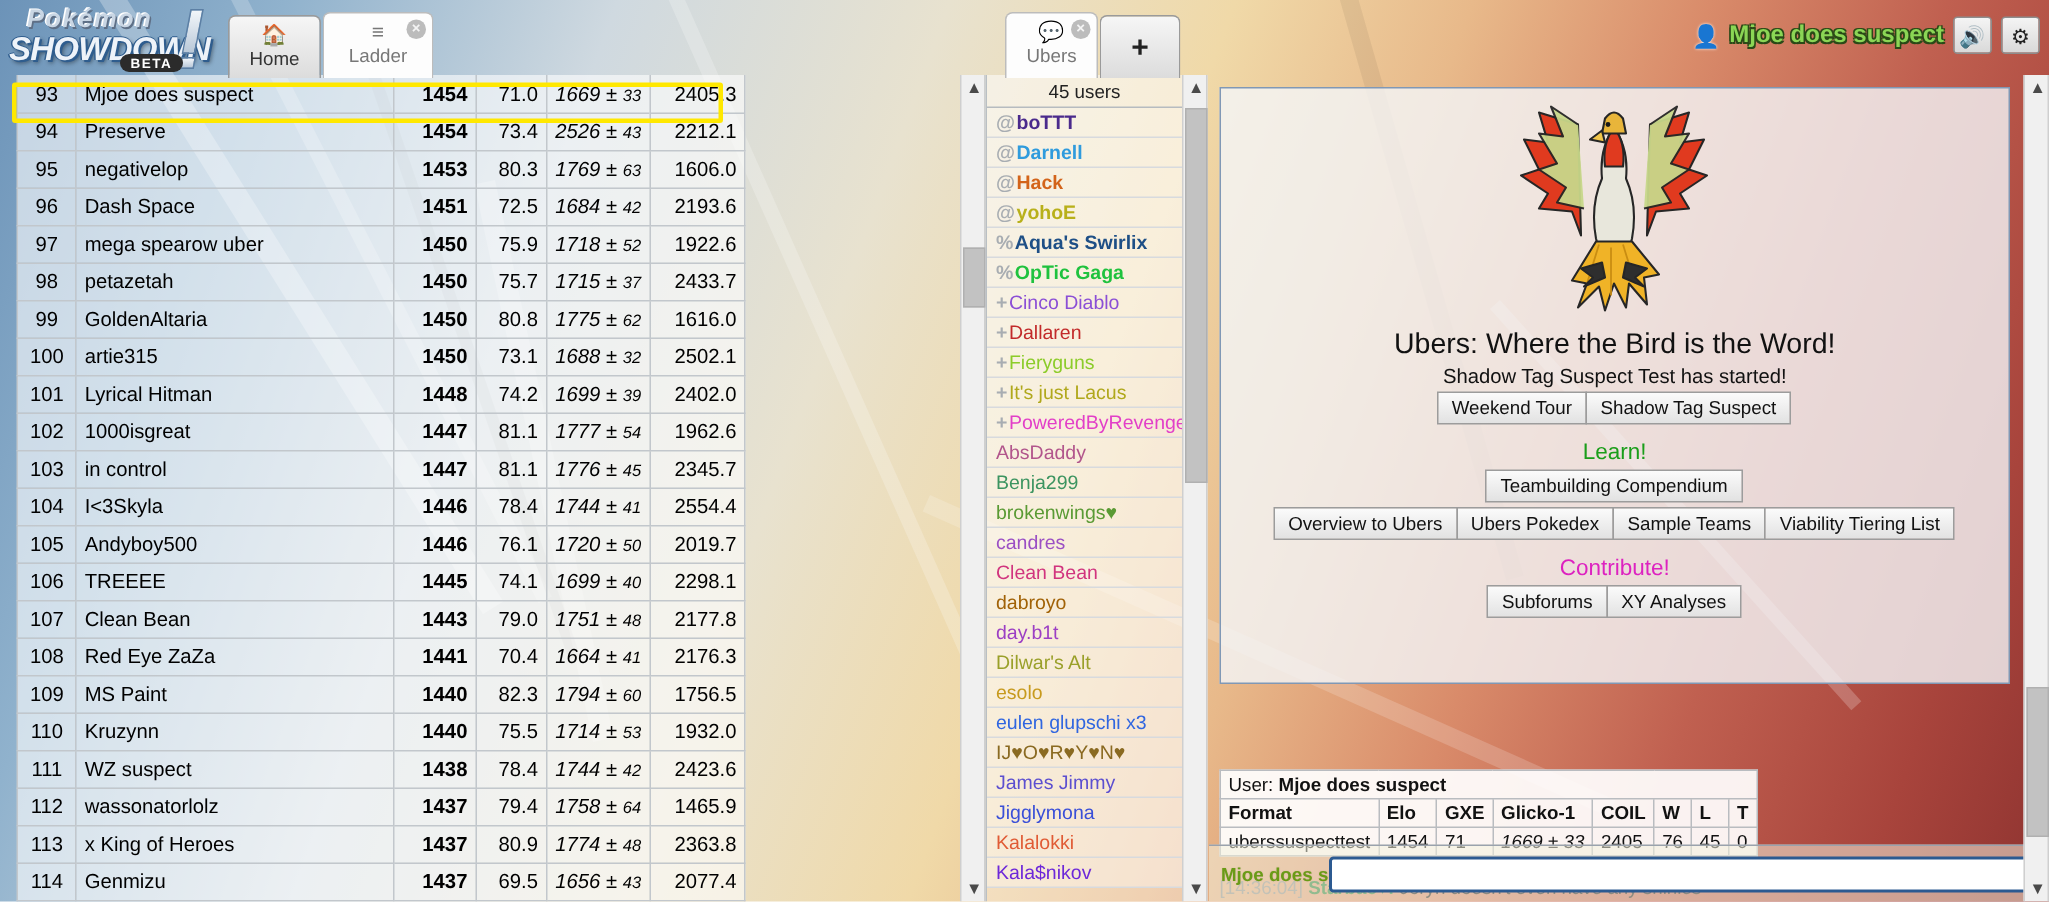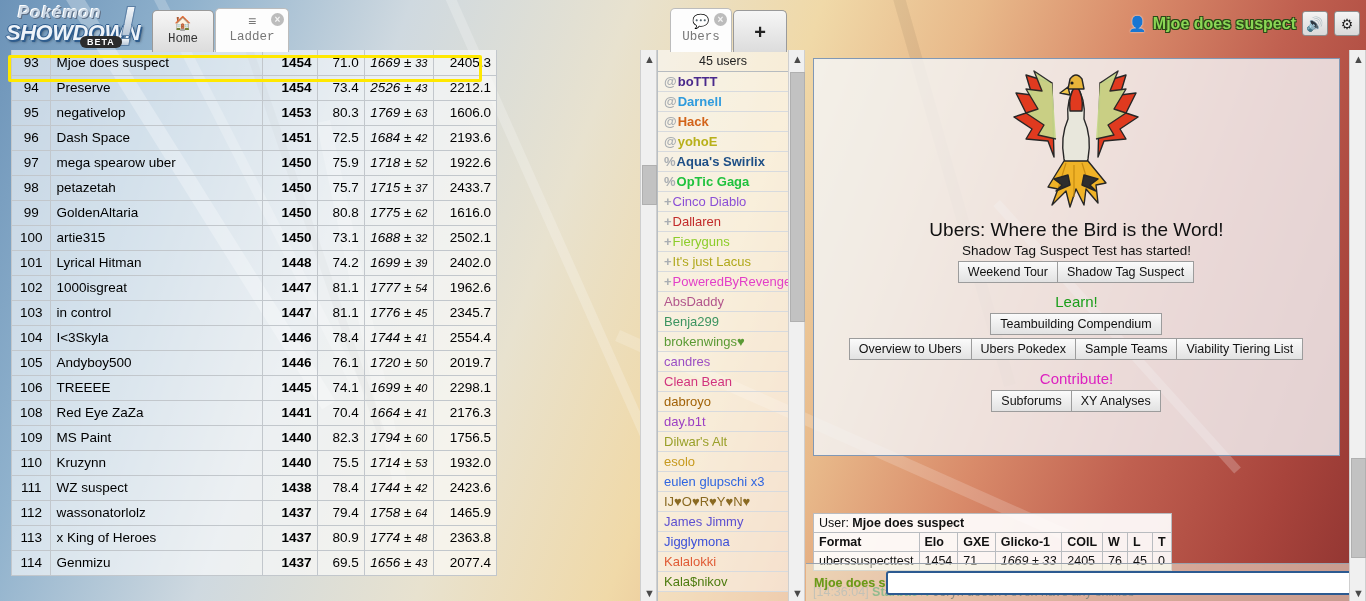--- a/index.html
+++ b/index.html
@@ -75,21 +75,21 @@
     color:#333; font-size:12px;
     cursor:pointer;
   }
   .tab.active {
     background:#fdfdfd;
     color:#777;
     border-color:#bcbcbc;
     height:44px;
   }
   .tab .ticon { display:block; height:18px; line-height:18px; font-size:14px; }
-  .tab .tlabel { display:block; font-size:12.5px; line-height:14px;font-family:Liberation Mono, monospace; }
+  .tab .tlabel { display:block; font-size:12.5px; line-height:14px; }
   .tab .tclose {
     position:absolute; right:4px; top:4px; width:13px; height:13px;
     border-radius:50%; background:#bcbcbc; color:#f4f4f4;
     font-size:10px; line-height:13px; text-align:center; font-weight:bold;
   }
   .tab.wide { min-width:74px; }
   .tab.plus { min-width:54px; height:42px; padding-top:10px; font-size:20px; font-weight:bold; color:#222; }
 
   
   #userbar {
@@ -406,20 +406,28 @@
           <td class="c-glicko"><span>1720</span> ± <span class="dev">50</span></td>
           <td class="c-coil">2019.7</td>
         </tr>
         <tr>
           <td class="c-rank">106</td>
           <td class="c-name">TREEEE</td>
           <td class="c-elo">1445</td>
           <td class="c-gxe">74.1</td>
           <td class="c-glicko"><span>1699</span> ± <span class="dev">40</span></td>
           <td class="c-coil">2298.1</td>
+        </tr>
+        <tr>
+          <td class="c-rank">107</td>
+          <td class="c-name">Clean Bean</td>
+          <td class="c-elo">1443</td>
+          <td class="c-gxe">79.0</td>
+          <td class="c-glicko"><span>1751</span> ± <span class="dev">48</span></td>
+          <td class="c-coil">2177.8</td>
         </tr>
         <tr>
           <td class="c-rank">108</td>
           <td class="c-name">Red Eye ZaZa</td>
           <td class="c-elo">1441</td>
           <td class="c-gxe">70.4</td>
           <td class="c-glicko"><span>1664</span> ± <span class="dev">41</span></td>
           <td class="c-coil">2176.3</td>
         </tr>
         <tr>
@@ -502,21 +510,21 @@
       <div class="u-row plain"><span style="color:#d1347e">Clean Bean</span></div>
       <div class="u-row plain"><span style="color:#a16207">dabroyo</span></div>
       <div class="u-row plain"><span style="color:#9c3fc4">day.b1t</span></div>
       <div class="u-row plain"><span style="color:#9aa02a">Dilwar's Alt</span></div>
       <div class="u-row plain"><span style="color:#c79a1e">esolo</span></div>
       <div class="u-row plain"><span style="color:#3066e0">eulen glupschi x3</span></div>
       <div class="u-row plain"><span style="color:#8a6a22">IJ♥O♥R♥Y♥N♥</span></div>
       <div class="u-row plain"><span style="color:#5c4fd0">James Jimmy</span></div>
       <div class="u-row plain"><span style="color:#3a4fd8">Jigglymona</span></div>
       <div class="u-row plain"><span style="color:#e05b35">Kalalokki</span></div>
-      <div class="u-row plain"><span style="color:#4d7c0f">Kala$nikov</span></div>
+      <div class="u-row plain"><span style="color:#6d28d9">Kala$nikov</span></div>
     </div>
 </div>
 
 <div class="vscroll" style="left:788px; top:50px; height:551px;">
   <div class="arrow up">▲</div>
   <div class="thumb" style="top:22px; height:250px;"></div>
   <div class="arrow dn">▼</div>
 </div>
 
 <div id="chatpanel">

